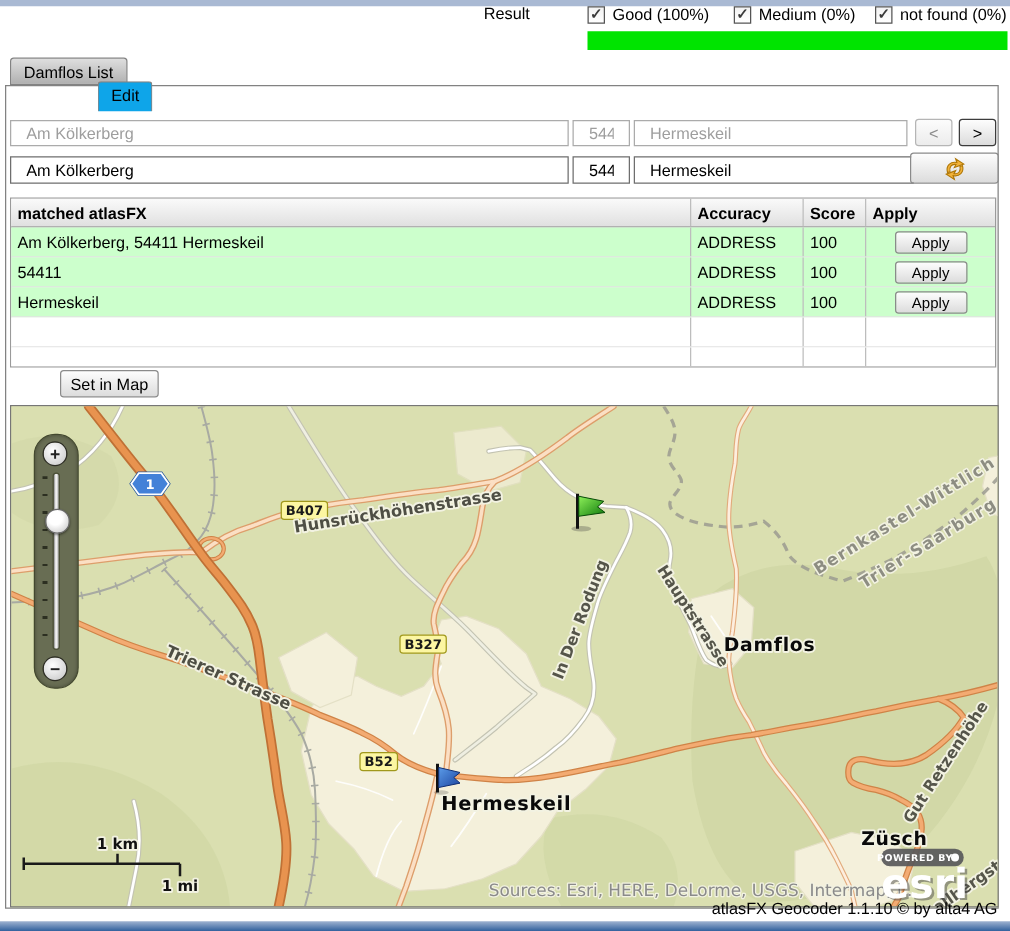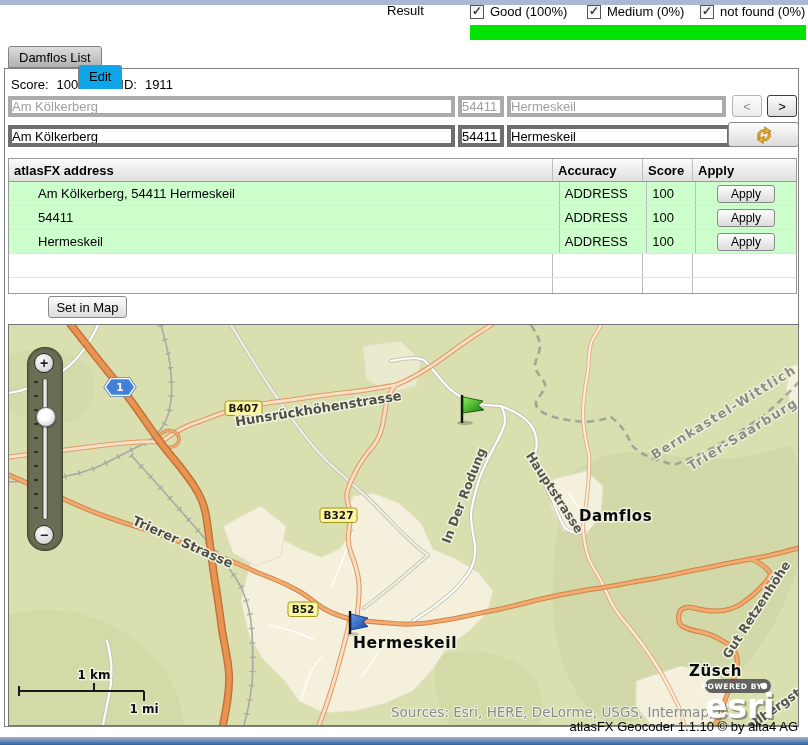--- a/index.html
+++ b/index.html
@@ -19,40 +19,40 @@
   
   .tab{top:46px;height:22px;line-height:22px;padding:0 10px;border:1px solid #828282;
        border-radius:3px 3px 0 0;text-align:center;z-index:5;box-sizing:border-box;}
   .tab-inactive{left:8px;background:linear-gradient(#dedede,#b0b0b0);}
   .tab-active{left:78px;background:#0ea5e9;height:24px;border-bottom:none;margin-top:19px;}
   
   .panel{left:4px;top:68px;width:795px;height:659px;border:1px solid #828282;background:#fff;box-sizing:border-box;}
   .rec-row{left:6px;top:8px;font-size:13px;}
   .rec-row .v{margin-left:8px;}
   .rec-row .idl{margin-left:42px;}
-  .fld{position:absolute;box-sizing:border-box;height:21px;border:4px solid #22c55e;
-       padding:1px 0;font-family:"Liberation Sans",sans-serif;font-size:13px;background:#fff;color:#000;}
+  .fld{position:absolute;box-sizing:border-box;height:21px;border:1px solid #22c55e;
+       padding:1px 12px;font-family:"Liberation Sans",sans-serif;font-size:13px;background:#fff;color:#000;}
   .fld.dim{color:#9e9e9e;border-color:#ababab;}
   .btn{position:absolute;box-sizing:border-box;background:linear-gradient(#fdfdfd,#dcdcdc);
        border:1px solid #8a8a8a;border-radius:3px;font-family:"Liberation Sans",sans-serif;
        font-size:13px;text-align:center;display:flex;align-items:center;justify-content:center;cursor:pointer;}
   .btn-prev{left:727px;top:26px;width:30px;height:22px;color:#8c8c8c;border-color:#b5b5b5;
             background:linear-gradient(#fcfcfc,#ececec);}
   .btn-next{left:762px;top:26px;width:30px;height:22px;border-color:#3c3c3c;}
   .btn-refresh{left:723px;top:53px;width:71px;height:25px;}
   
   .tbl{left:3px;top:89px;width:789px;border:1px solid #9a9a9a;box-sizing:border-box;}
   .tr{display:flex;width:100%;box-sizing:border-box;}
   .td,.th{box-sizing:border-box;padding:0 5px;display:flex;align-items:center;overflow:hidden;white-space:nowrap;}
   .c1{width:544px;border-right:1px solid #bdbdbd;}
   .c2{width:90px;border-right:1px solid #bdbdbd;}
   .c3{width:50px;border-right:1px solid #bdbdbd;}
   .c4{width:103px;justify-content:center;}
   .tr-head{height:23px;background:linear-gradient(#fafafa,#e0e0e0);border-bottom:1px solid #9a9a9a;font-weight:bold;}
-  .tr-data{height:24px;background:#ccffcc;border-bottom:1px solid #e2e2e2;padding-left:24px;}
+  .tr-data{height:24px;background:#ccffcc;border-bottom:1px solid #e2e2e2;}
   .tr-empty1{height:24px;background:#fff;border-bottom:1px solid #e2e2e2;}
   .tr-empty2{height:15px;background:#fff;}
   .apply-btn{position:static;width:58px;height:18px;font-size:12px;}
   .setmap-btn{left:3px;top:227px;width:79px;height:22px;margin-left:40px;}
   
   .map{left:3px;top:255px;width:791px;height:402px;border:1px solid #767676;box-sizing:border-box;overflow:hidden;background:#dadfb0;}
   .mlbl{font-family:"DejaVu Sans",sans-serif;paint-order:stroke fill;stroke:#f2f2e2;stroke-width:3px;stroke-linejoin:round;}
   .street{font-size:13px;font-weight:bold;fill:#4e4e44;}
   .street2{font-size:12.5px;font-weight:bold;fill:#55554a;}
   .town{font-size:15px;font-weight:bold;fill:#0a0a0a;letter-spacing:0.6px;}
@@ -103,43 +103,40 @@
   <span>not found (0%)</span>
 </div>
 
 <div class="abs progress" style="background: rgb(0, 228, 0);"></div>
 
 <div class="abs tab tab-inactive">Damflos List</div>
 <div class="abs tab tab-active">Edit</div>
 
 <div class="abs panel">
 
-  <div class="abs rec-row">
-    <span>Score:</span><span class="v">100</span><span class="idl">ID:</span><span class="v">1911</span>
-  </div>
 
   <input class="fld dim" style="left: 3px; top: 27px; width: 447px;" readonly="" value="Am Kölkerberg">
   <input class="fld dim" style="left: 453px; top: 27px; width: 46px;" readonly="" value="54411">
   <input class="fld dim" style="left: 502px; top: 27px; width: 219px;" readonly="" value="Hermeskeil">
   <button class="btn btn-prev">&lt;</button>
   <button class="btn btn-next">&gt;</button>
 
   <input class="fld" style="left: 3px; top: 56px; width: 447px; height: 22px; border-color: rgb(110, 110, 110);" value="Am Kölkerberg">
   <input class="fld" style="left: 453px; top: 56px; width: 46px; height: 22px; border-color: rgb(110, 110, 110);" value="54411">
   <input class="fld" style="left: 502px; top: 56px; width: 224px; height: 22px; border-color: rgb(110, 110, 110);" value="Hermeskeil">
   <button class="btn btn-refresh">
     <svg width="24" height="20" viewBox="0 0 24 20">
       <path d="M6 13 C4.5 7.5 8.5 4 13.5 5 L12.5 2 L19 6.2 L11.5 9 L12.8 6.6 C9 6 7.2 8.8 8 12.4 Z" fill="#f2b23a" stroke="#b07808" stroke-width="0.9"></path>
       <path d="M18 7.5 C19.5 13 15.5 16.5 10.5 15.5 L11.5 18.5 L5 14.3 L12.5 11.5 L11.2 13.9 C15 14.5 16.8 11.7 16 8.1 Z" fill="#f2b23a" stroke="#b07808" stroke-width="0.9"></path>
     </svg>
   </button>
 
   <div class="abs tbl">
     <div class="tr tr-head">
-      <div class="th c1">atlasFX address</div>
+      <div class="th c1">matched atlasFX</div>
       <div class="th c2">Accuracy</div>
       <div class="th c3">Score</div>
       <div class="th c4" style="justify-content:flex-start;">Apply</div>
     </div>
     <div class="tr tr-data">
       <div class="td c1">Am Kölkerberg, 54411 Hermeskeil</div>
       <div class="td c2">ADDRESS</div>
       <div class="td c3">100</div>
       <div class="td c4">
           <button class="btn apply-btn">Apply</button>

